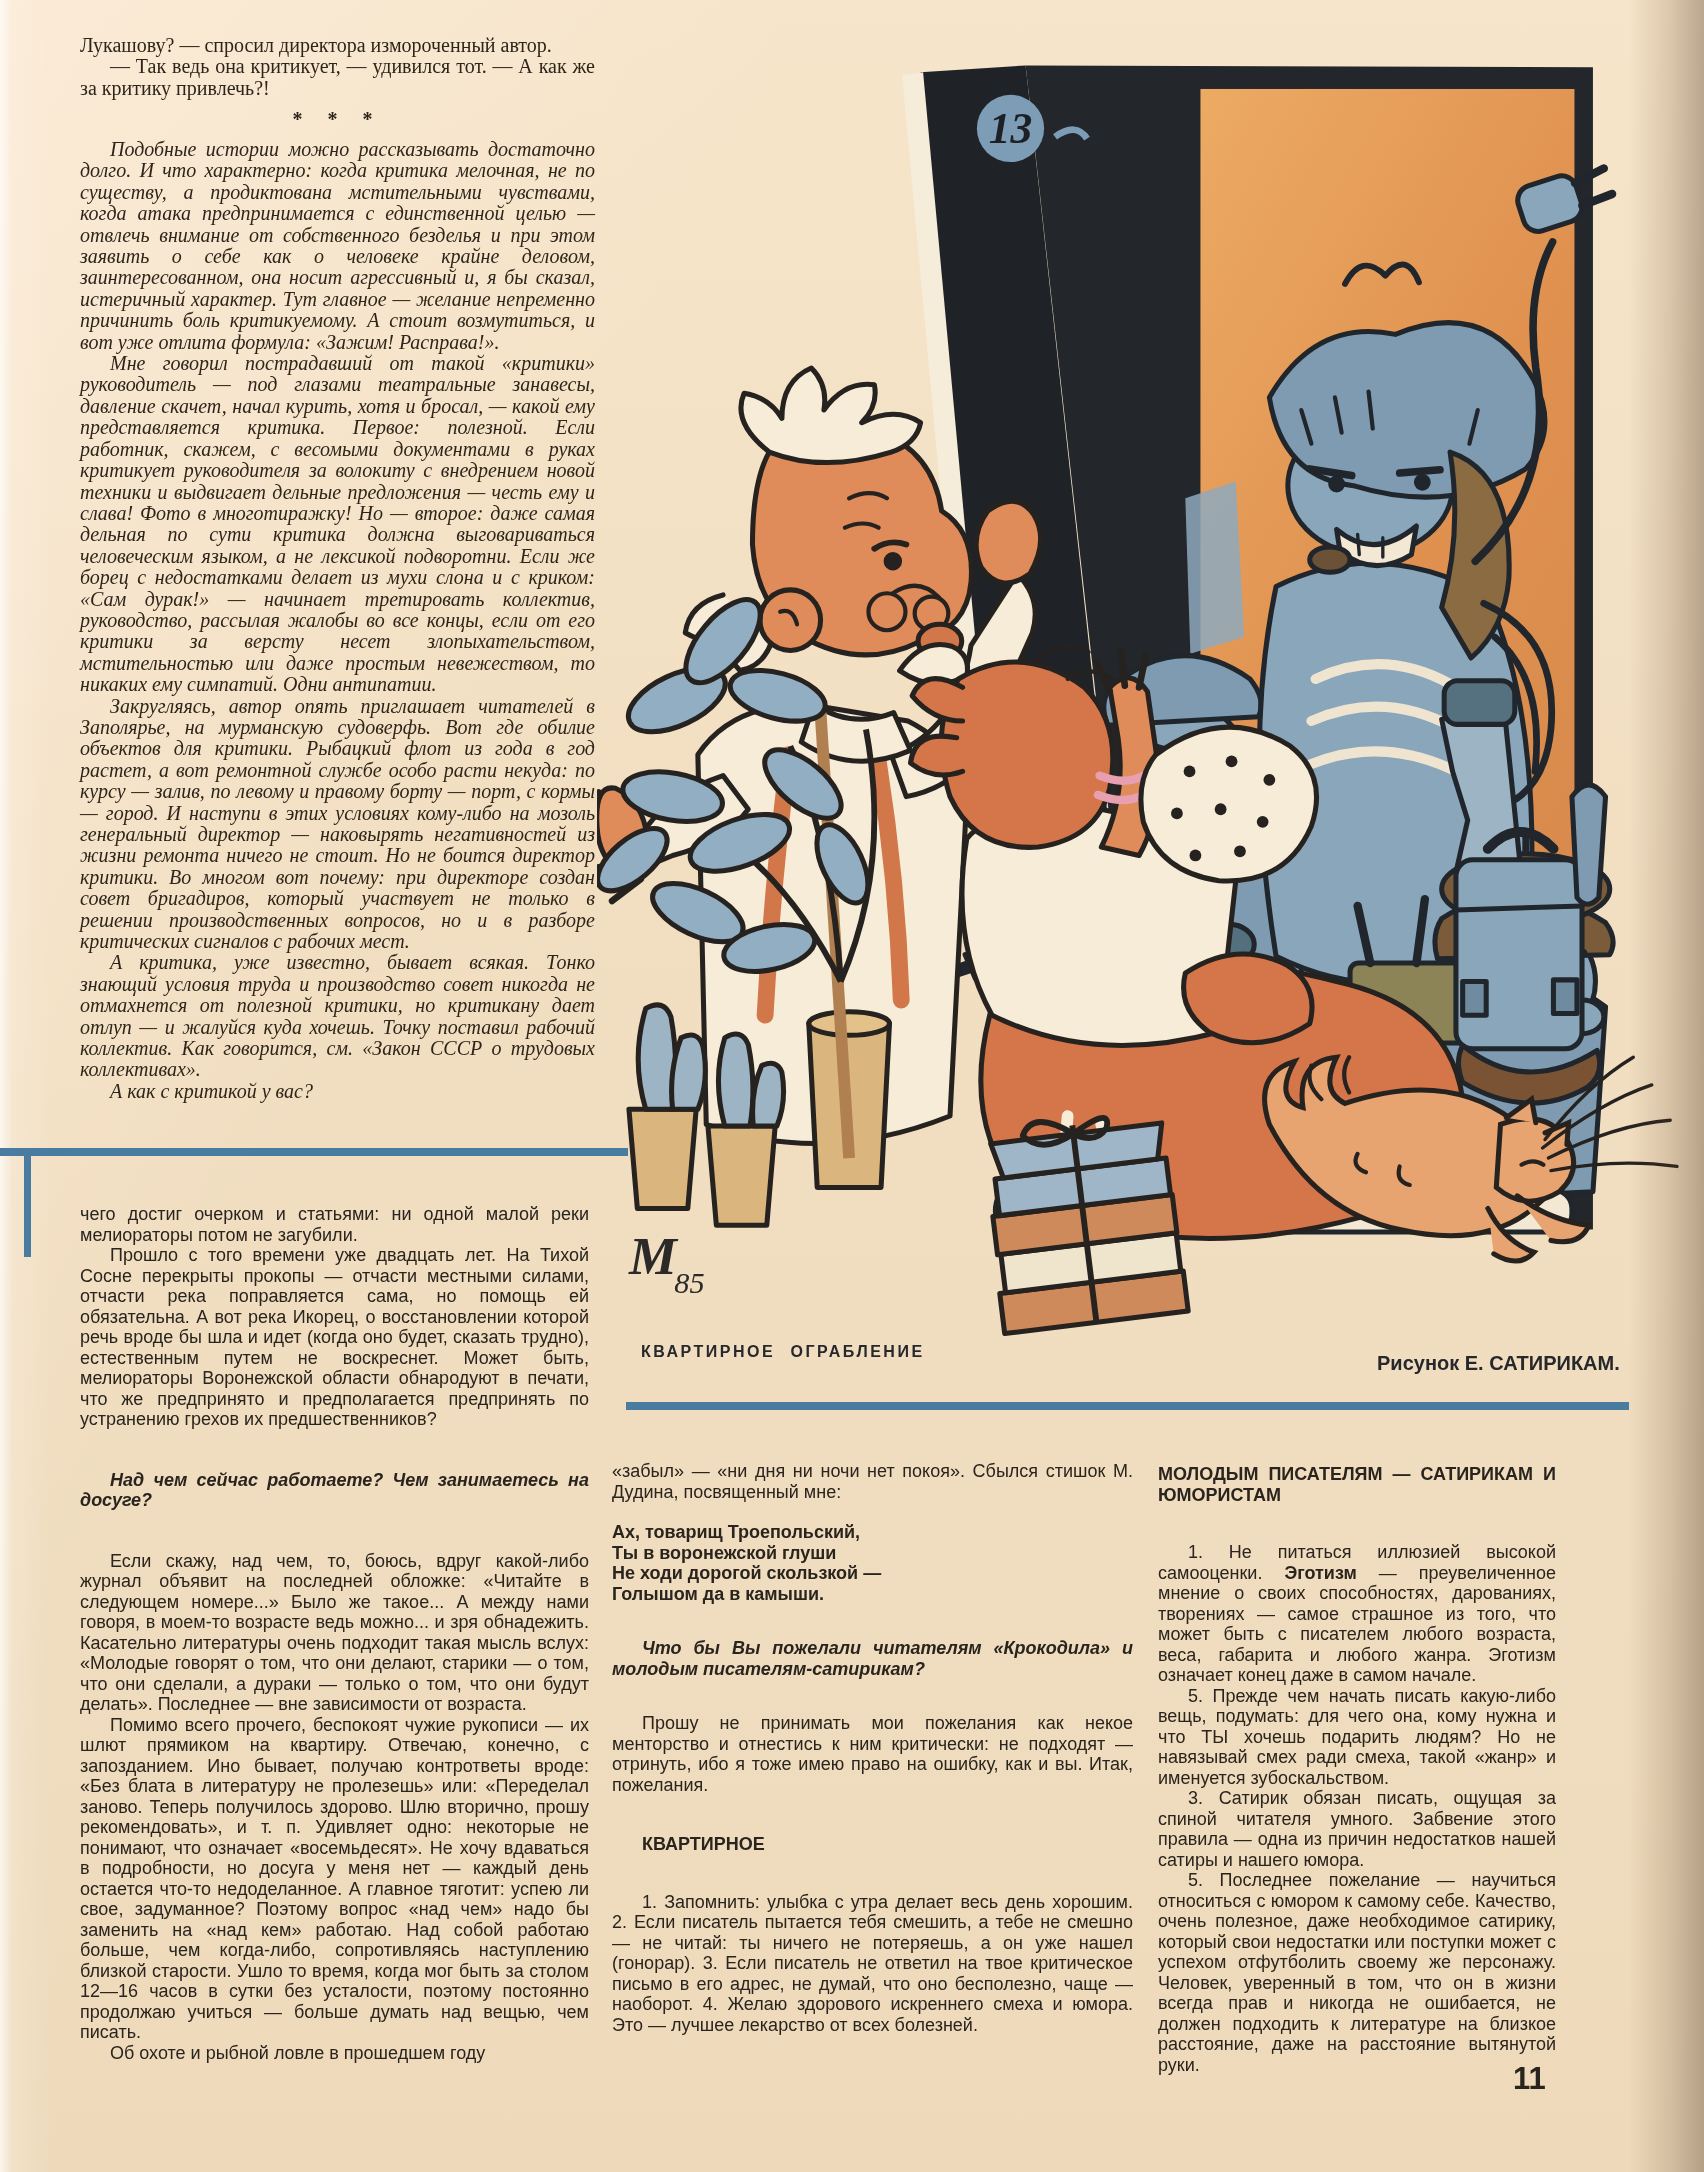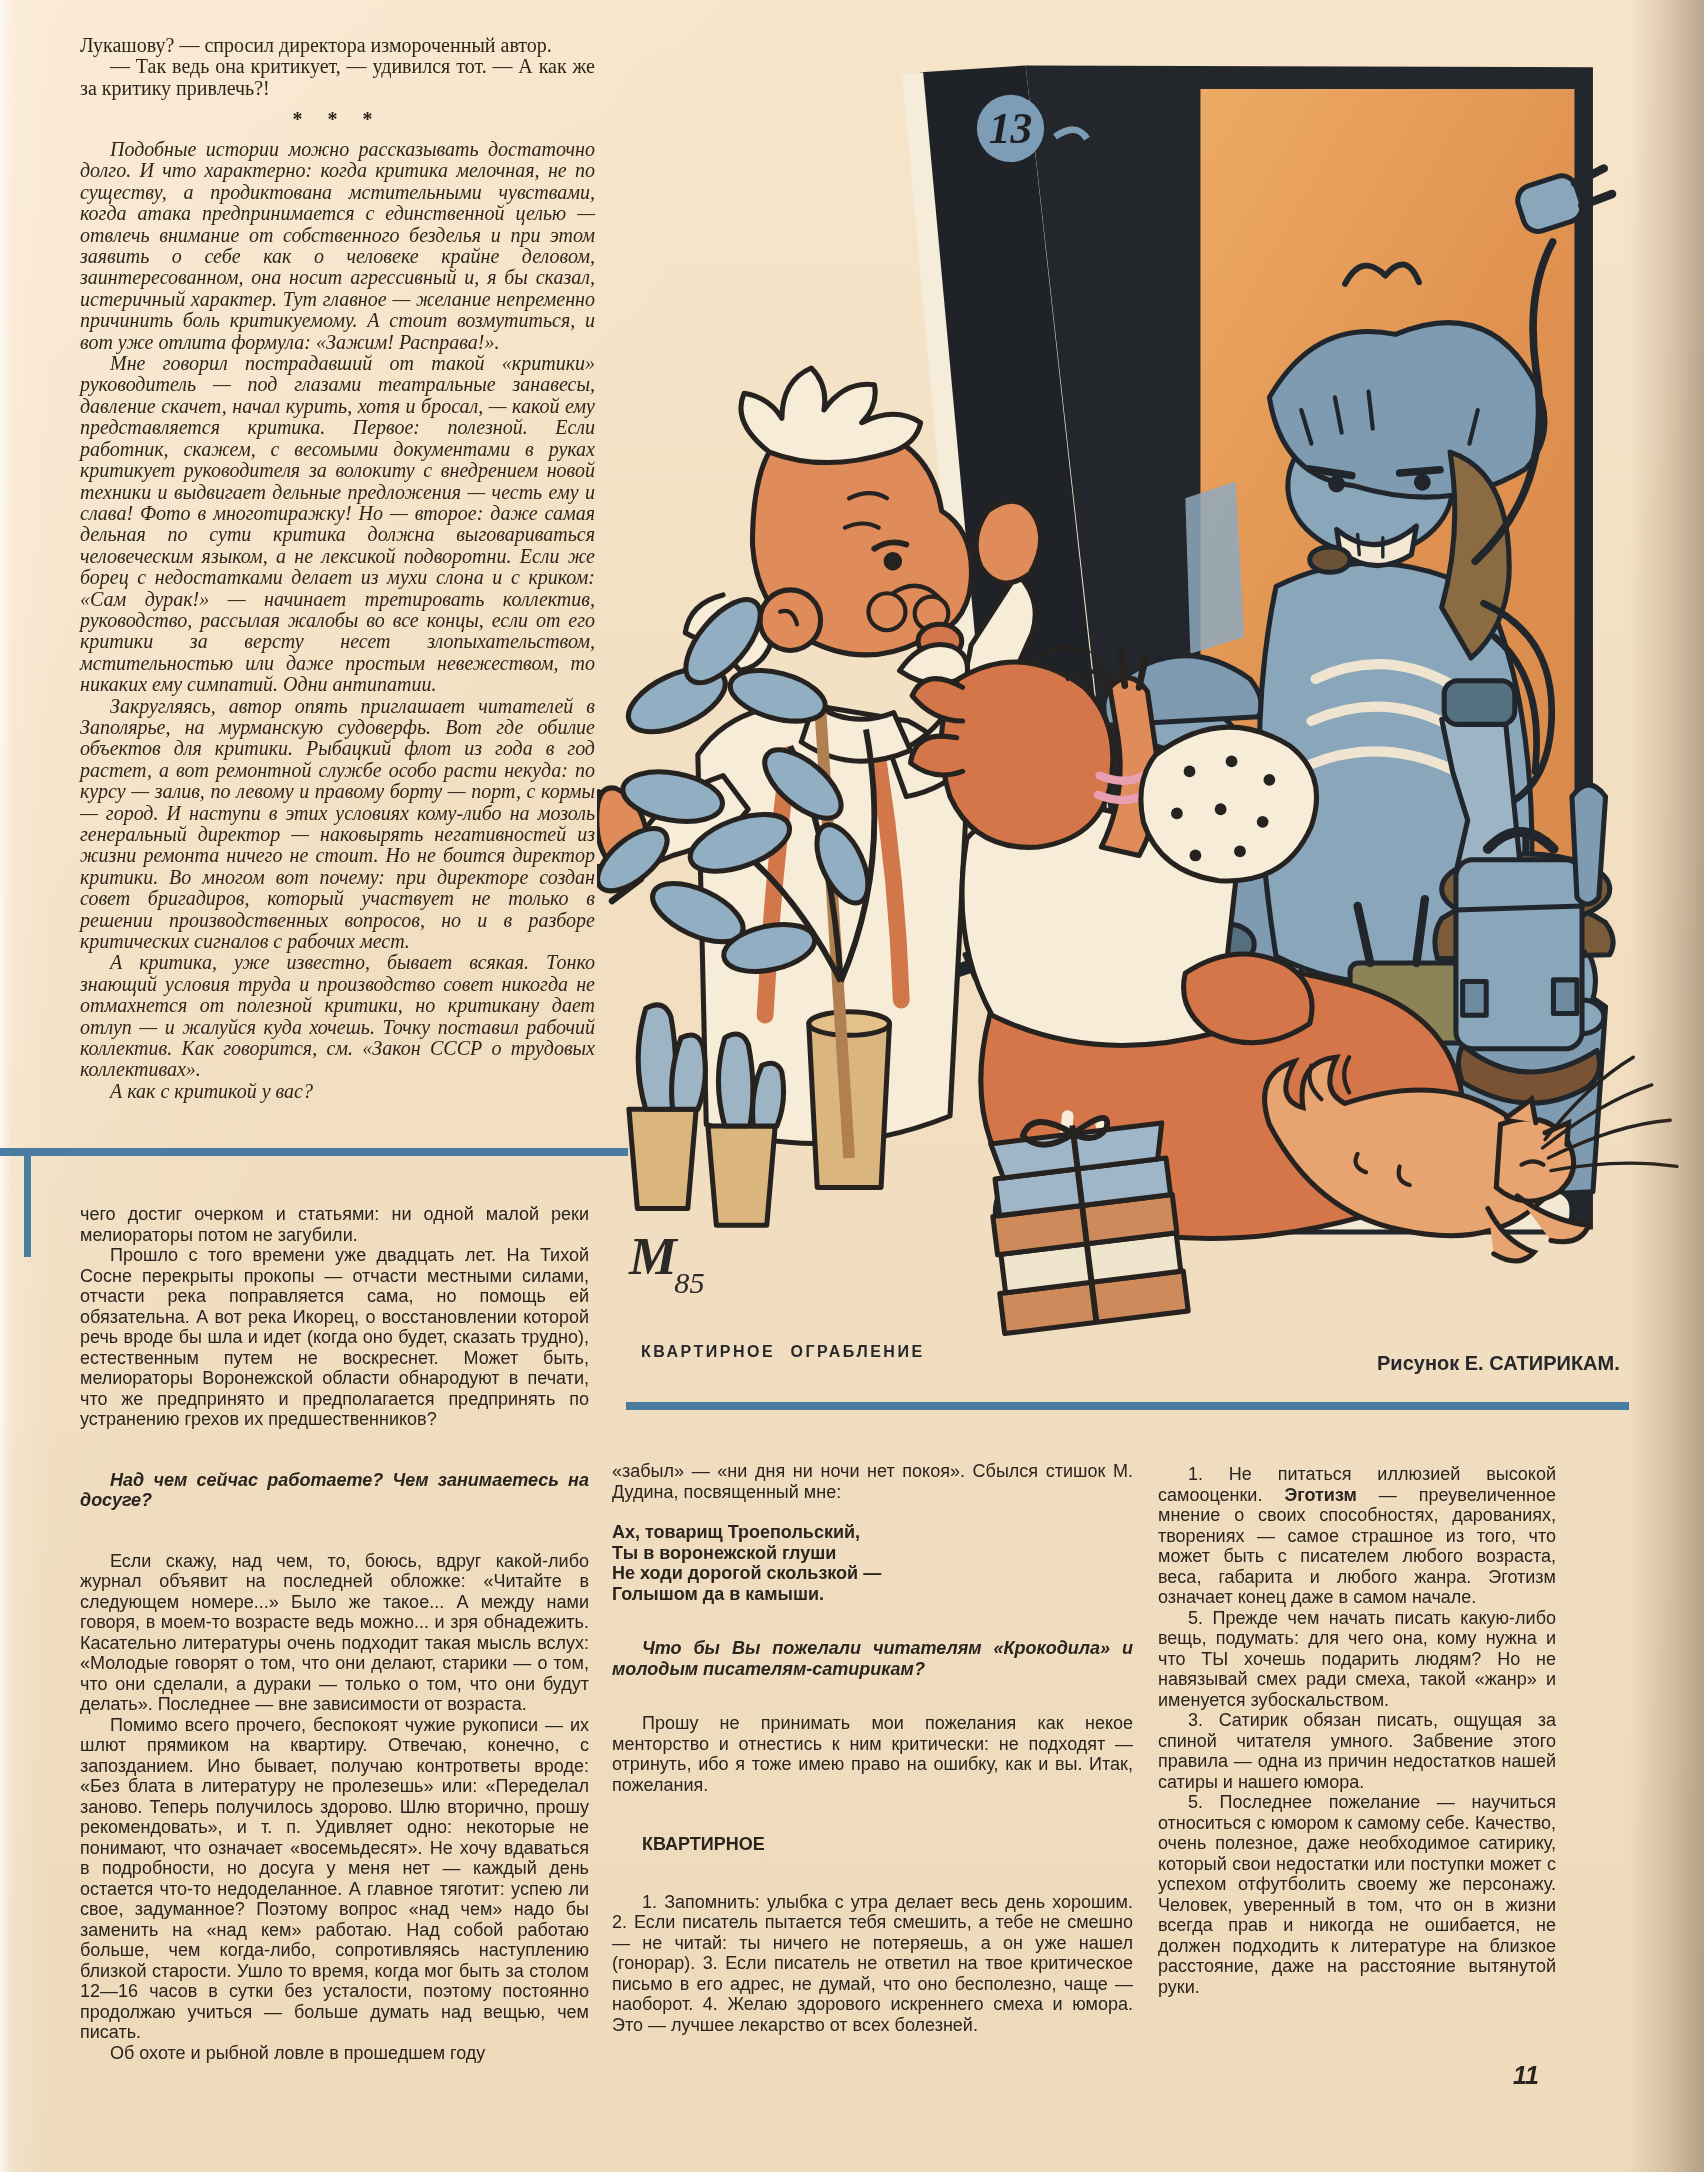--- a/index.html
+++ b/index.html
@@ -35,21 +35,21 @@
   .head-d{font-weight:bold;margin:0 0 37px 0;text-indent:0;}
   .poem{font-weight:bold;margin:20px 0 20px 0;text-align:left;}
   .rule{position:absolute;background:#4a7ba1;}
   .rule-1h{left:0;top:1148px;width:628px;height:7.6px;}
   .rule-1v{left:23.5px;top:1148px;width:7.6px;height:109px;}
   .rule-2{left:626px;top:1402px;width:1003px;height:7.6px;}
   .fig{position:absolute;left:597px;top:15px;width:1101px;height:1333px;}
   .caption{position:absolute;left:641px;top:1343px;font-size:16px;font-weight:600;
            letter-spacing:2.5px;word-spacing:8.4px;color:#26282b;}
   .credit{position:absolute;left:1377px;top:1352px;font-size:20px;font-weight:bold;color:#26282b;}
-  .pagenum{position:absolute;left:1513px;top:2061px;font-size:25px;font-weight:bold;color:#2a241e;font-style:italic;}
+  .pagenum{position:absolute;left:1513px;top:2061px;font-size:31px;font-weight:bold;color:#2a241e;}
 </style>
 </head>
 <body>
 
 <div class="page">
   <div class="edge-left"></div>
 
   <div class="col col-a">
     <p class="noind">Лукашову? — спросил директора измороченный автор.</p>
     <p>— Так ведь она критикует, — удивился тот. — А как же за критику привлечь?!</p>
@@ -346,20 +346,21 @@
       <div>Не ходи дорогой скользкой —</div>
       <div>Голышом да в камыши.</div>
     </div>
     <p class="q">Что бы Вы пожелали читателям «Крокодила» и молодым писателям-сатирикам?</p>
     <p>Прошу не принимать мои пожелания как некое менторство и отнестись к ним критически: не подходят — отринуть, ибо я тоже имею право на ошибку, как и вы. Итак, пожелания.</p>
     <div class="subhead">КВАРТИРНОЕ</div>
     <p>1. Запомнить: улыбка с утра делает весь день хорошим. 2. Если писатель пытается тебя смешить, а тебе не смешно — не читай: ты ничего не потеряешь, а он уже нашел (гонорар). 3. Если писатель не ответил на твое критическое письмо в его адрес, не думай, что оно бесполезно, чаще — наоборот. 4. Желаю здорового искреннего смеха и юмора. Это — лучшее лекарство от всех болезней.</p>
   </div>
 
   <div class="col sans col-d">
+    <div class="head-d">МОЛОДЫМ ПИСАТЕЛЯМ — САТИРИКАМ И ЮМОРИСТАМ</div>
     <p><span>1. Не питаться иллюзией высокой самооценки. </span><b>Эготизм</b><span> — преувеличенное мнение о своих способностях, дарованиях, творениях — самое страшное из того, что может быть с писателем любого возраста, веса, габарита и любого жанра. Эготизм означает конец даже в самом начале.</span></p>
     <p>5. Прежде чем начать писать какую-либо вещь, подумать: для чего она, кому нужна и что ТЫ хочешь подарить людям? Но не навязывай смех ради смеха, такой «жанр» и именуется зубоскальством.</p>
     <p>3. Сатирик обязан писать, ощущая за спиной читателя умного. Забвение этого правила — одна из причин недостатков нашей сатиры и нашего юмора.</p>
     <p>5. Последнее пожелание — научиться относиться с юмором к самому себе. Качество, очень полезное, даже необходимое сатирику, который свои недостатки или поступки может с успехом отфутболить своему же персонажу. Человек, уверенный в том, что он в жизни всегда прав и никогда не ошибается, не должен подходить к литературе на близкое расстояние, даже на расстояние вытянутой руки.</p>
 
   </div>
 
   <div class="pagenum">11</div>
   <div class="edge-shade"></div>
 </div>

